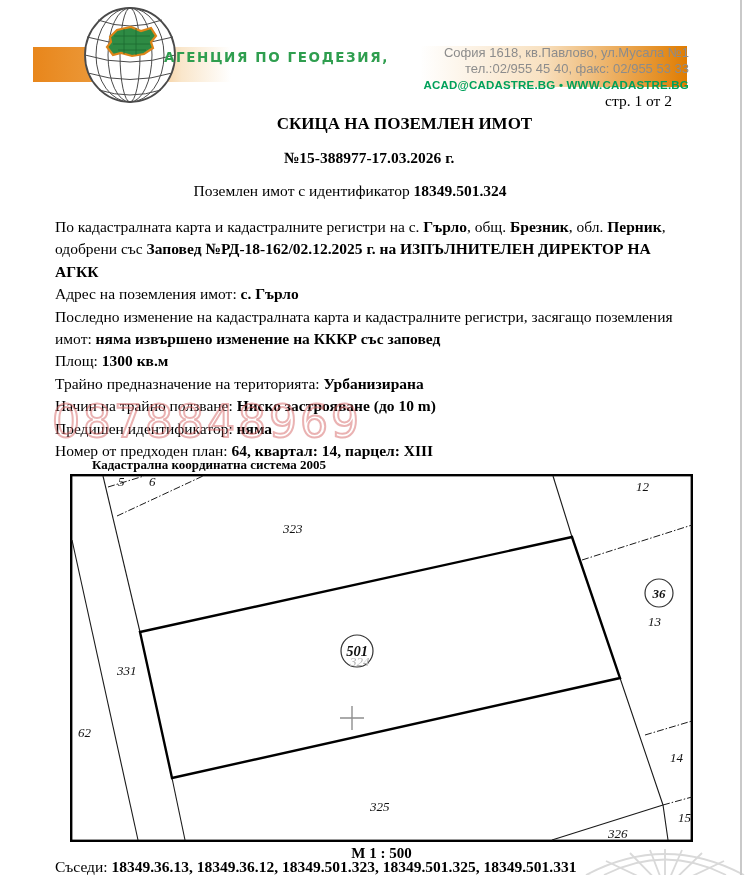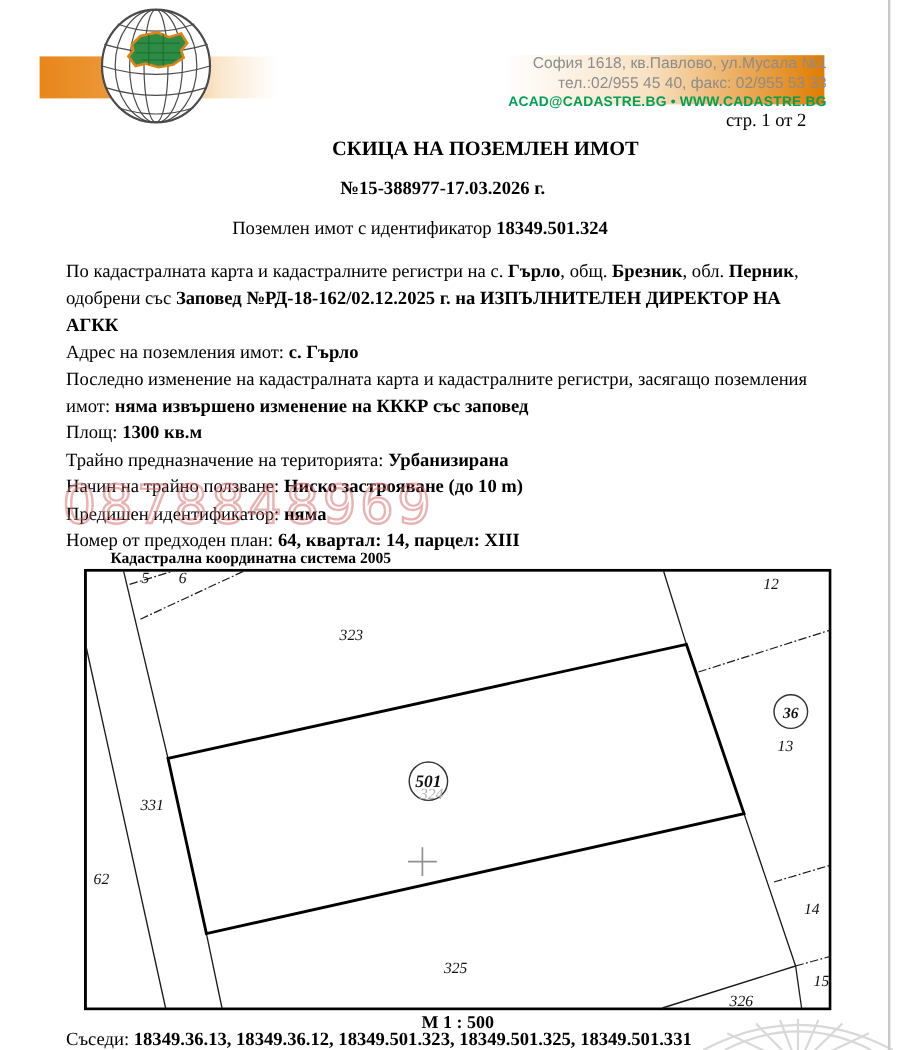--- a/index.html
+++ b/index.html
@@ -63,20 +63,21 @@
     <path d="M7,31 Q50,44 93,31" fill="none" stroke="#4a4a4a" stroke-width="1"></path>
     <path d="M5,49 Q50,63 95,49" fill="none" stroke="#4a4a4a" stroke-width="1"></path>
     <path d="M8,67 Q50,80 92,67" fill="none" stroke="#4a4a4a" stroke-width="1"></path>
     <path d="M19,84 Q50,94 81,84" fill="none" stroke="#4a4a4a" stroke-width="1"></path>
     <path d="M30,31 L37,24 L51,21 L61,25 L71,22 L76,30 L71,36 L73,42 L64,48 L52,50 L41,47 L33,49 L27,41 L31,36 Z" fill="#2e8b44" stroke="#dd8418" stroke-width="2.2"></path>
     <path d="M34,30 L70,30 M33,38 L70,38 M38,44 L66,44 M44,23 L44,48 M56,22 L56,49" stroke="#1d6b30" stroke-width="0.8" fill="none"></path>
   </svg>
 </div>
 
 <div class="abs agency">
+  <div>АГЕНЦИЯ ПО ГЕОДЕЗИЯ,</div>
 </div>
 
 <div class="abs addr">
   <div>София 1618, кв.Павлово, ул.Мусала №1</div>
   <div>тел.:02/955 45 40, факс: 02/955 53 33</div>
   <div class="email">ACAD@CADASTRE.BG • WWW.CADASTRE.BG</div>
 </div>
 
 <div class="abs page-ind">стр. 1 от 2</div>
 

